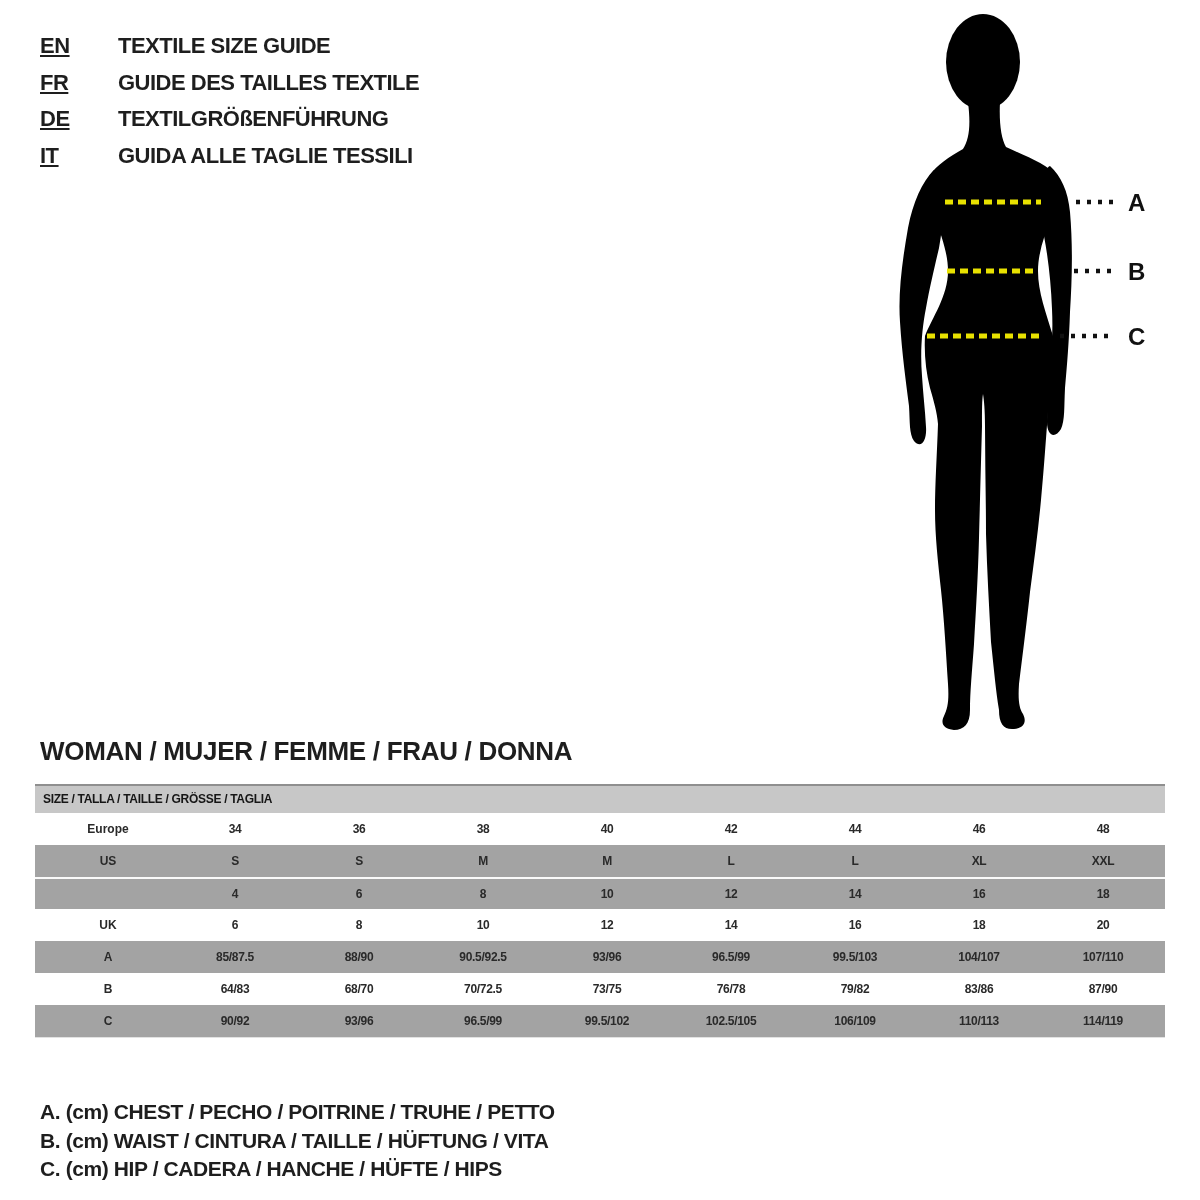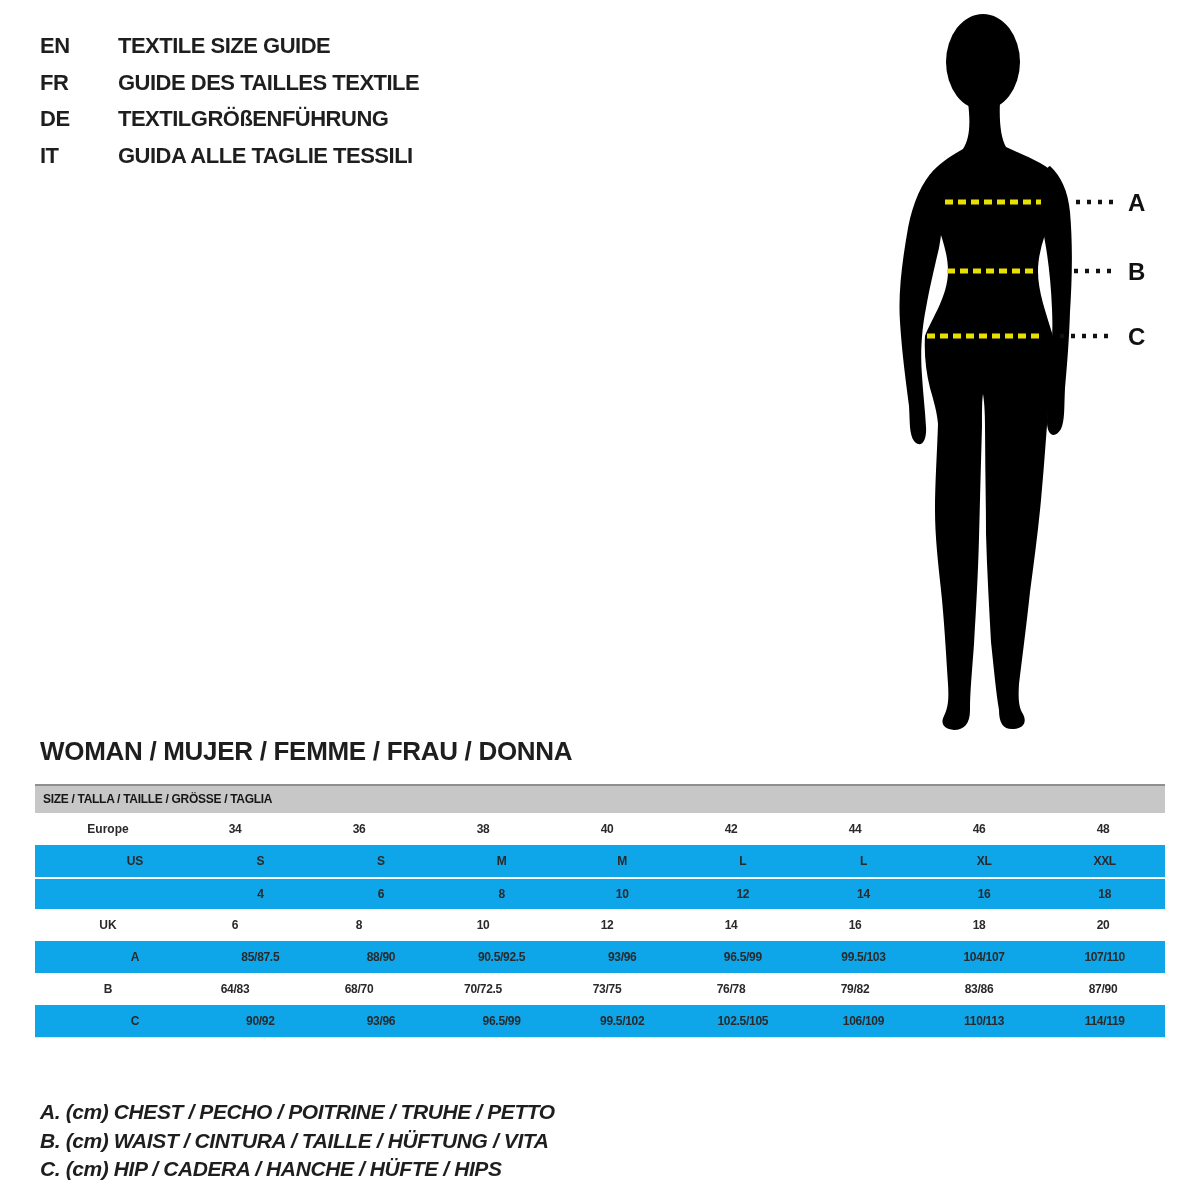--- a/index.html
+++ b/index.html
@@ -4,45 +4,45 @@
 <style>
   html,body { margin:0; padding:0; background:#ffffff; }
   .canvas {
     position:relative; width:1200px; height:1200px; background:#ffffff;
     font-family:"Liberation Sans", sans-serif; font-weight:bold; color:#1e1e1e;
     overflow:hidden;
   }
   
   .lang-block { position:absolute; left:40px; top:28px; }
   .lang-row { display:flex; height:36.5px; align-items:center; font-size:22px; letter-spacing:-0.5px; }
-  .lang-code { width:78px; }
+  .lang-code { width:78px;text-decoration:underline; }
   .lang-title { white-space:nowrap; }
   
   .figure-panel { position:absolute; left:880px; top:10px; width:300px; height:735px; }
   .figure-svg { position:absolute; left:0; top:0; }
   .m-label { position:absolute; left:248px; font-size:24px; color:#111; width:30px; }
   .m-label.a { top:179px; }
   .m-label.b { top:248px; }
   .m-label.c { top:313px; }
   
   .section-title { position:absolute; left:40px; top:736px; font-size:26px; letter-spacing:-0.3px; }
   
   .size-table { position:absolute; left:35px; top:784px; width:1130px; font-size:12px; }
   .tbl-header {
     background:#c7c7c7; border-top:2px solid #8f8f8f; height:27px; line-height:27px;
     padding-left:8px; letter-spacing:-0.3px; color:#161616;
   }
   .tbl-row { display:flex; height:32px; line-height:32px; color:#2a2a2a; }
-  .tbl-row.shaded { background:#0ea5e9;padding-left:27px; }
+  .tbl-row.shaded { background:#a3a3a3; }
   .tbl-row.gap-above { border-top:2px solid #fafafa; height:30px; line-height:30px; }
   .tbl-row.last { border-bottom:1px solid #e2e2e2; }
   .cell-label { width:130px; padding-left:8px; text-align:center; }
   .cell-val { flex:1; text-align:center; letter-spacing:-0.3px; }
   
-  .legend-block { position:absolute; left:40px; top:1098px;font-style:italic; }
+  .legend-block { position:absolute; left:40px; top:1098px; }
   .legend-line { height:28.5px; line-height:28.5px; font-size:21px; letter-spacing:-0.4px; white-space:nowrap; }
 </style>
 </head>
 <body>
 
 <div class="canvas">
 
   <div class="lang-block">
     <div class="lang-row">
       <span class="lang-code">EN</span>

